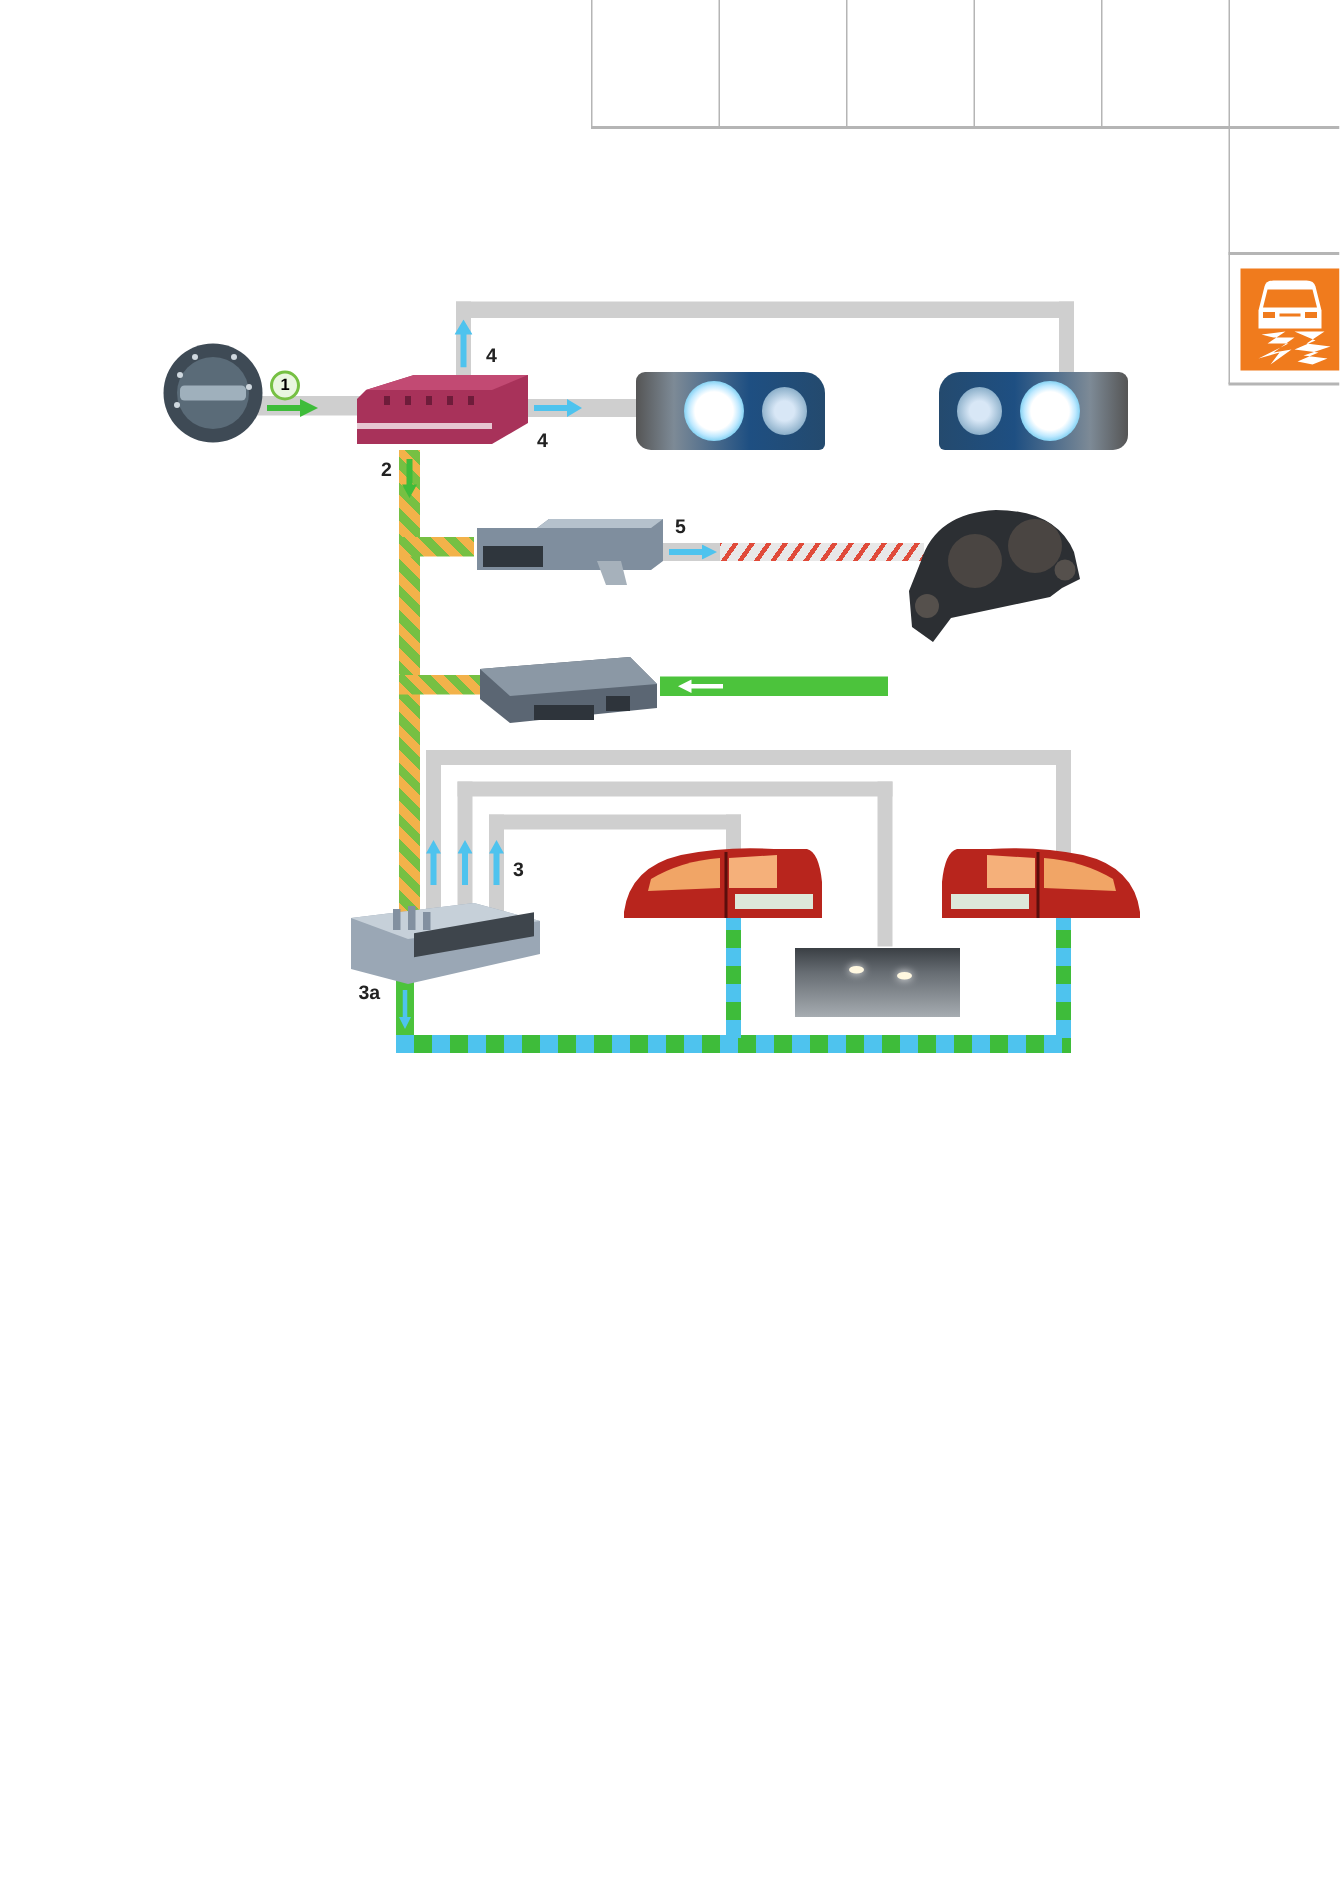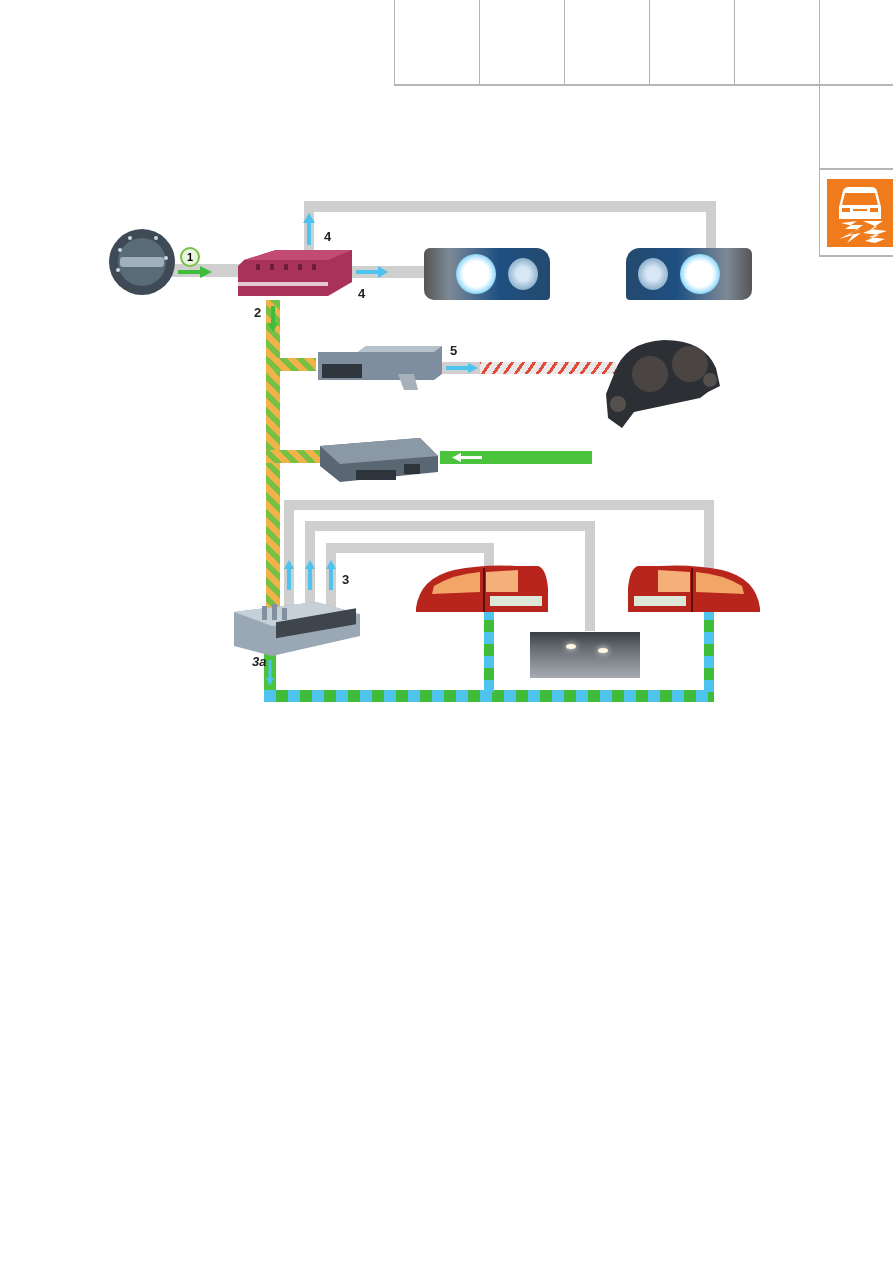--- a/index.html
+++ b/index.html
@@ -183,21 +183,21 @@
     <path d="M2 16 L84 6 L128 18 L128 40 L40 60 L2 50 Z" fill="#9aa7b5"></path>
     <path d="M2 16 L84 6 L128 18 L40 30 Z" fill="#c6d0d9"></path>
     <rect x="44" y="34" width="80" height="16" fill="#3e454c" transform="skewY(-10)"></rect>
     <g fill="#8290a0">
         <rect x="30" y="10" width="5" height="14"></rect>
         <rect x="40" y="8" width="5" height="16"></rect>
         <rect x="50" y="12" width="5" height="12"></rect>
       </g>
   </svg>
 </div>
-<div class="lbl" style="left:252px;top:654px;font-style:italic;">3a</div>
+<div class="lbl" style="left:239px;top:654px;">3a</div>
 <svg class="abs" style="left:266px;top:660px;" width="8" height="26" viewBox="0 0 8 26">
     <path d="M4 26 L8 18 L5.5 18 L5.5 0 L2.5 0 L2.5 18 L0 18 Z" fill="#4ec3ee"></path>
   </svg>
 
 <div class="abs" style="left:414px;top:558px;width:136px;height:58px;">
   <svg width="136" height="58" viewBox="0 0 136 58">
     <path d="M2 50 Q6 20 40 12 Q70 6 102 8 L124 8 Q132 10 134 30 L134 54 L2 54 Z" fill="#b8251d"></path>
     <path d="M20 28 Q40 16 66 14 L66 34 L18 36 Z" fill="#f1a566"></path>
     <path d="M72 14 L104 12 L104 34 L72 34 Z" fill="#f5b07a"></path>
     <rect x="76" y="38" width="52" height="10" fill="#dde8d9"></rect>

